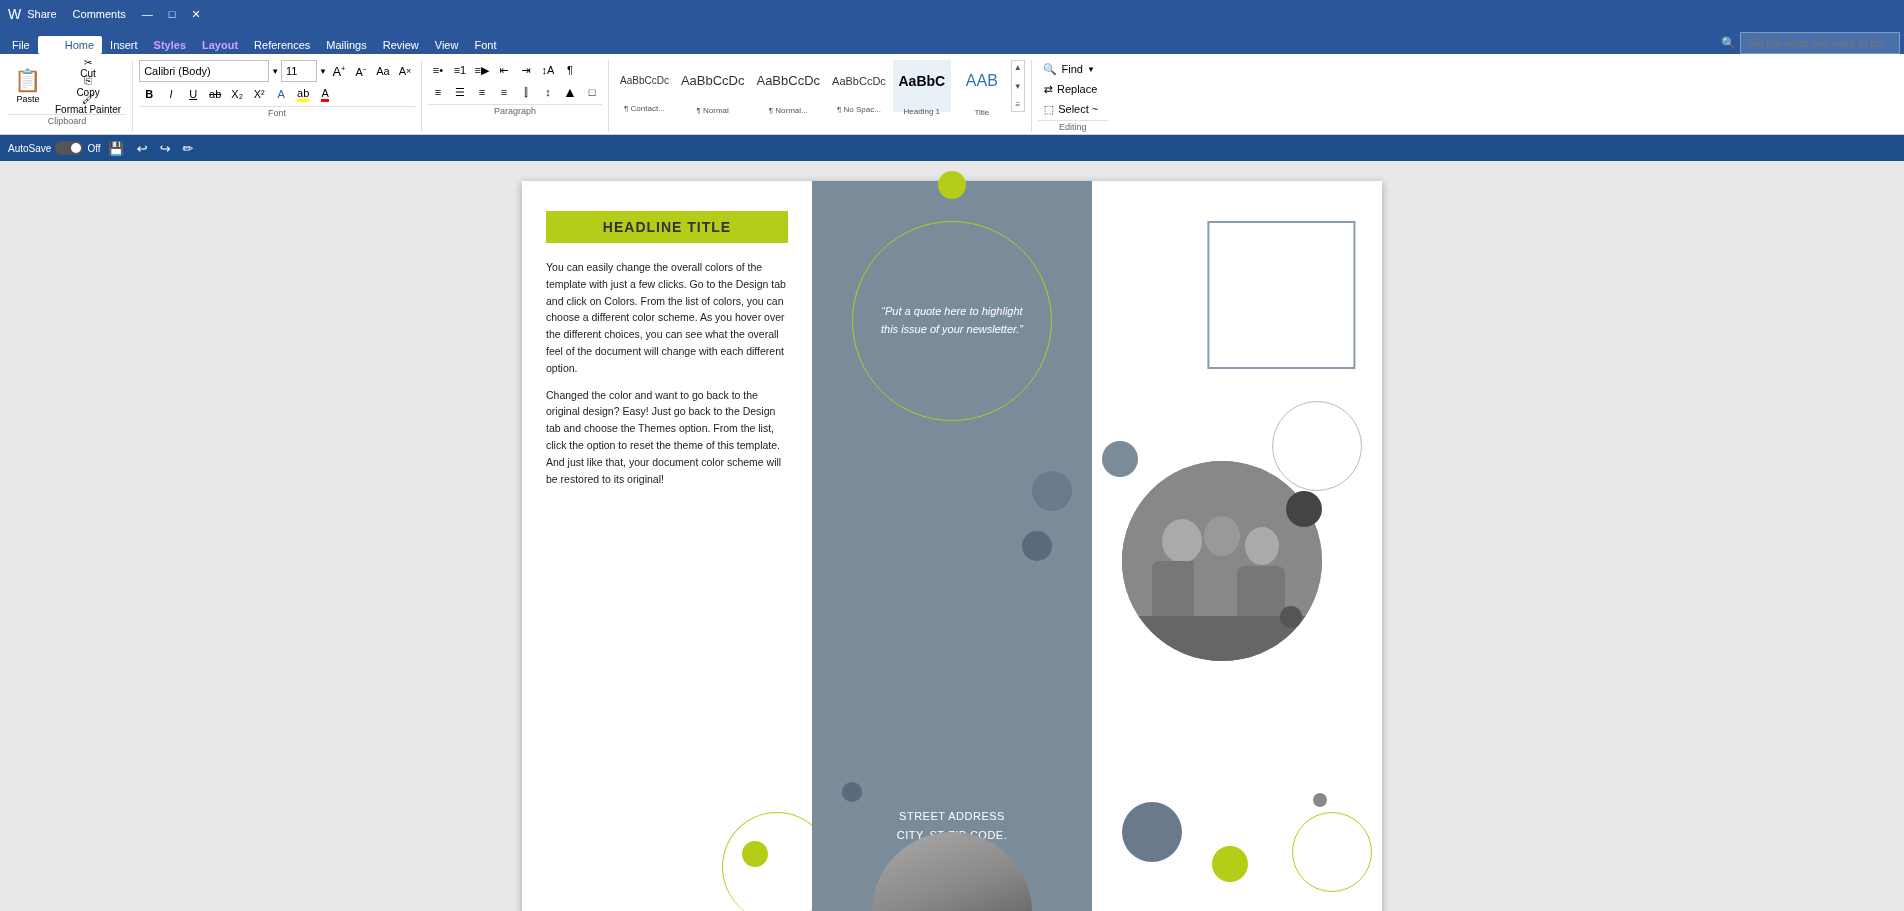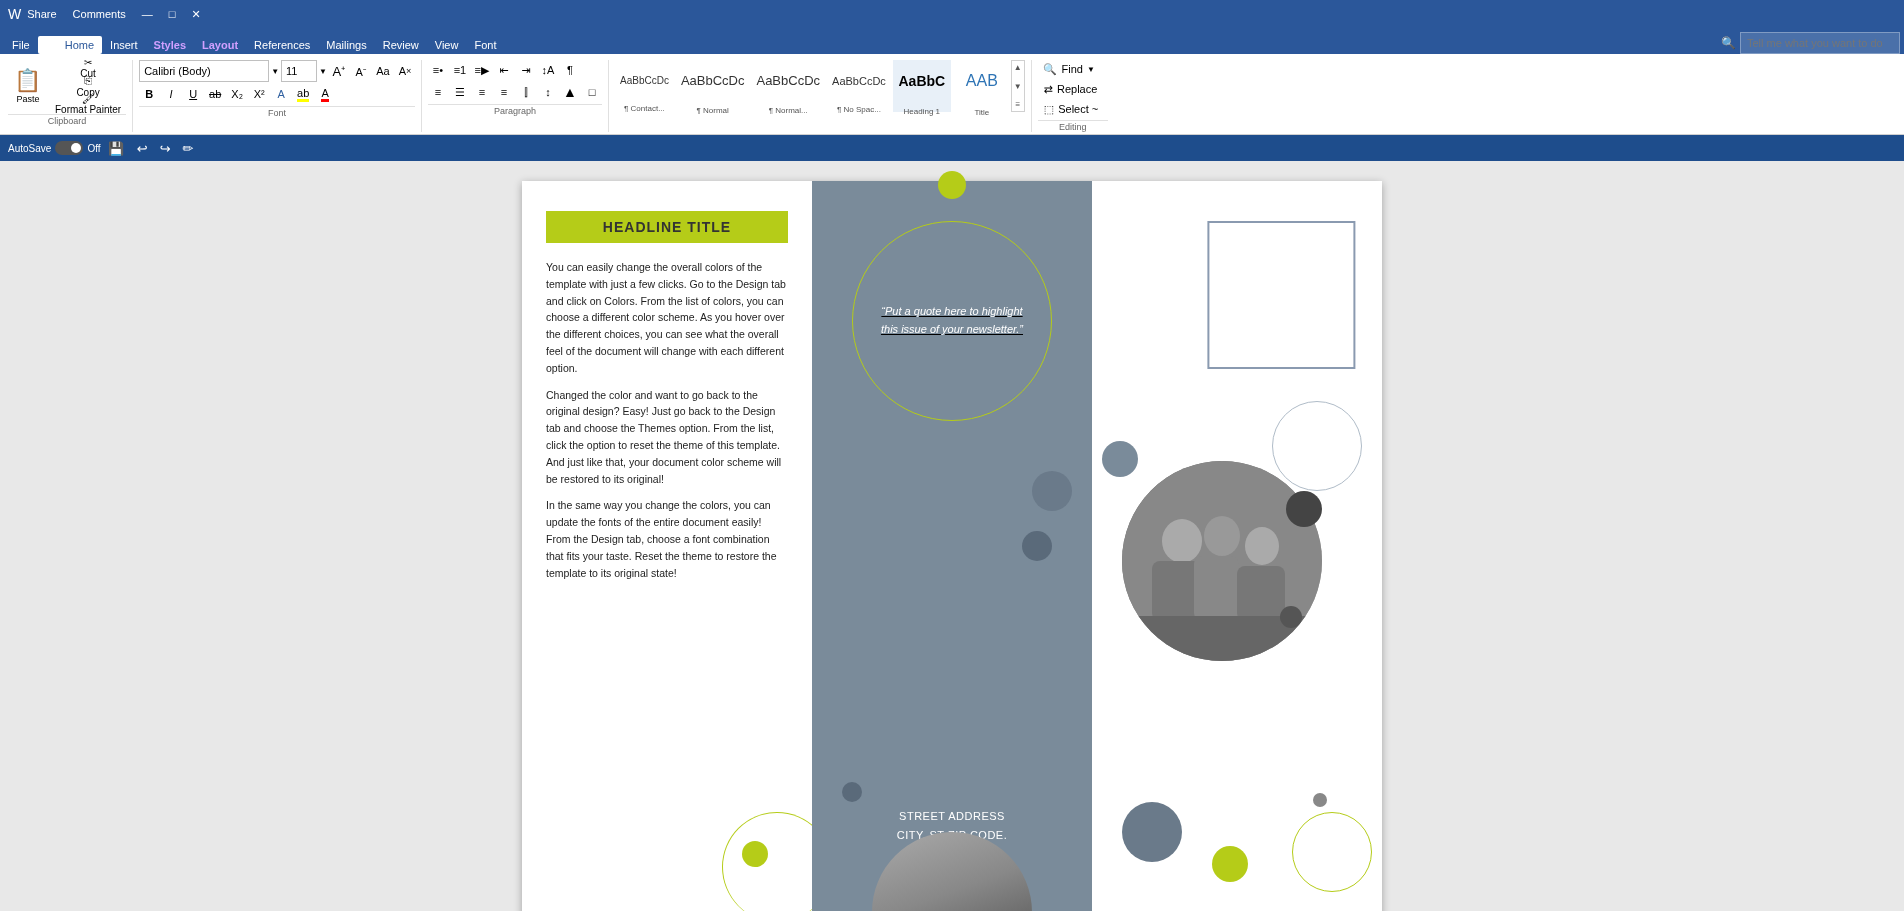--- a/index.html
+++ b/index.html
@@ -251,21 +251,20 @@
       height: 200px;
       border-radius: 50%;
       border: 1.5px solid #b5cc18;
       display: flex;
       align-items: center;
       justify-content: center;
       text-align: center;
       padding: 24px;
       margin-top: 20px;
       position: relative;
-      text-decoration: underline;
     }
     .quote-text {
       color: white;
       font-style: italic;
       font-size: 11px;
       line-height: 1.6;
     }
     .green-dot-top {
       position: absolute;
       top: -10px;
@@ -656,21 +655,20 @@
 </div>
 
 <div class="doc-area">
   <div class="page">
 
     <div class="left-col">
       <div class="headline-box">HEADLINE TITLE</div>
       <div class="body-text">
         <p>You can easily change the overall colors of the template with just a few clicks. Go to the Design tab and click on Colors. From the list of colors, you can choose a different color scheme. As you hover over the different choices, you can see what the overall feel of the document will change with each different option.</p>
         <p>Changed the color and want to go back to the original design? Easy! Just go back to the Design tab and choose the Themes option. From the list, click the option to reset the theme of this template. And just like that, your document color scheme will be restored to its original!</p>
-        <p>In the same way you change the colors, you can update the fonts of the entire document easily! From the Design tab, choose a font combination that fits your taste. Reset the theme to restore the template to its original state!</p>
       </div>
 
       <div class="left-deco-circle1"></div>
       <div class="left-deco-circle2"></div>
     </div>
 
     <div class="middle-col">
 
       <div class="green-dot-top"></div>
 

